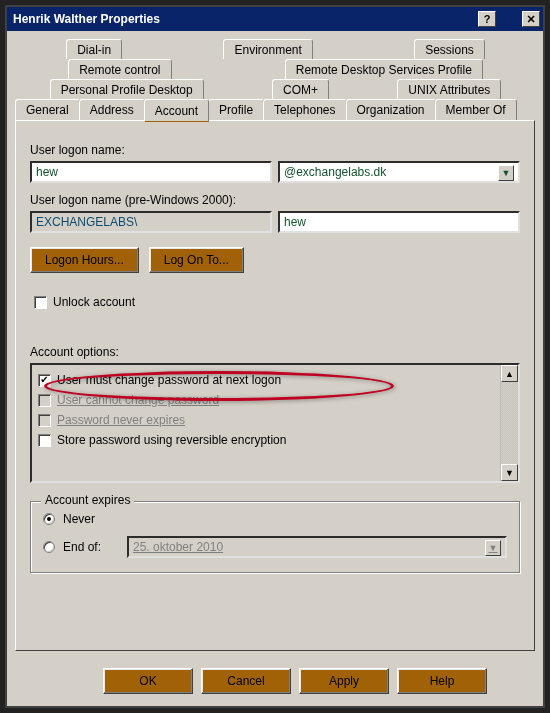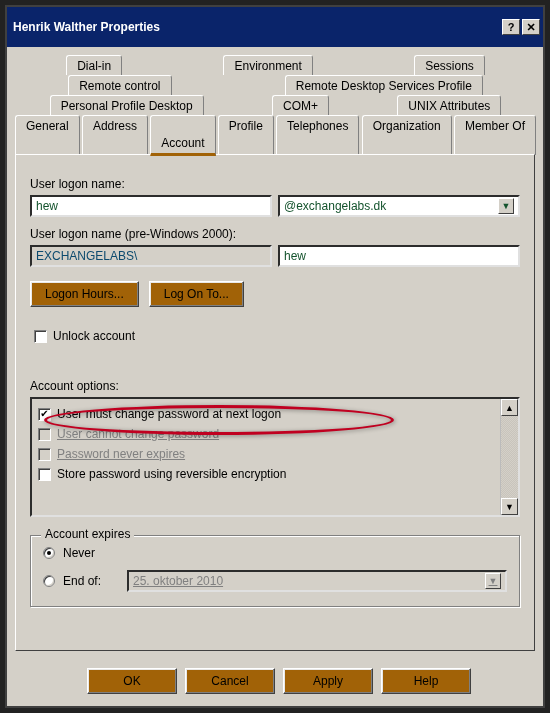--- a/index.html
+++ b/index.html
@@ -11,24 +11,25 @@
     display: flex; align-items: center; justify-content: center;
   }
   .dialog {
     width: 540px; height: 703px;
     background: #d4d0c8;
     border: 2px solid #404040;
     display: flex; flex-direction: column;
   }
   .titlebar {
     background: linear-gradient(#0a246a, #0a246a);
-    color: #fff; height: 40px;
+    color: #fff; height: 24px;
     display: flex; align-items: center;
     padding: 0 3px 0 6px;
     font-weight: bold;
+    gap: 24px;
   }
   .titlebar .title { flex: 1; }
   .tbtn {
     width: 18px; height: 16px; margin-left: 2px;
     background: #d4d0c8;
     border: 1px solid #fff;
     border-right-color: #404040; border-bottom-color: #404040;
     display: flex; align-items: center; justify-content: center;
     font-size: 11px; color: #000; font-weight: bold;
   }
@@ -44,45 +45,45 @@
     border-right: 1px solid #808080;
     border-bottom: none;
     border-top-left-radius: 3px; border-top-right-radius: 3px;
     padding: 3px 10px 2px 10px;
     margin-right: -1px;
     font-size: 12px;
     white-space: nowrap;
   }
   .tab.active {
     position: relative; z-index: 2;
-    padding-top: 20px; padding-bottom: 3px;
+    padding-top: 4px; padding-bottom: 3px;
     margin-bottom: -1px;
-    border-bottom: 3px solid #a16207;
-  }
-  .row4 { justify-content: space-between; }
+    border-bottom: 1px solid #a16207;
+  }
+  .row4 { justify-content: flex-start; }
   .row4 .tab { flex: 0 1 auto; }
   .panel {
     border: 1px solid #fff;
     border-top-color: #fff; border-left-color: #fff;
     border-right-color: #404040; border-bottom-color: #404040;
     background: #d4d0c8;
     padding: 16px 14px 10px 14px;
     flex: 1; position: relative; top: -1px;
   }
   .label { margin: 6px 0 4px 0; display: block; }
   .row { display: flex; gap: 6px; align-items: center; }
   input.txt, .select {
     border: 2px inset #fff;
     background: #fff; color: #14532d;
     font: inherit; height: 22px; padding: 2px 4px;
     border-top-color:#808080; border-left-color:#808080;
     border-right-color:#e0e0e0; border-bottom-color:#e0e0e0;
   }
   input.txt.readonly { background: #d4d0c8; color:#0c4a6e; }
-  .select { display:flex; align-items:center; justify-content:space-between; }
+  .select { display:flex; justify-content:space-between; }
   .select .arrow {
     width:16px; height:16px;
     background:#d4d0c8;
     border:1px solid #fff; border-right-color:#404040; border-bottom-color:#404040;
     display:flex; align-items:center; justify-content:center;
     font-size:9px;
   }
   .btn {
     background:#a16207;
     border:1px solid #fff; border-right-color:#404040; border-bottom-color:#404040;
@@ -126,21 +127,21 @@
   }
   .radio { display:flex; align-items:center; gap:8px; }
   .rb {
     width:12px; height:12px; border-radius:50%;
     background:#fff; border:1px solid #808080;
     box-shadow: inset -1px -1px #d4d0c8, inset 1px 1px #404040;
     display:flex; align-items:center; justify-content:center;
   }
   .rb.sel::after { content:""; width:4px; height:4px; background:#000; border-radius:50%; }
   .disabledtxt { color:#808080;text-decoration:underline; }
-  .footer { display:flex; gap:8px; padding:10px 12px 12px 12px; justify-content:flex-start; }
+  .footer { display:flex; gap:8px; padding:10px 12px 12px 28px; justify-content:flex-start; }
   .footer .btn { min-width:90px; }
   .ellipse {
     position:absolute; border:3px solid #c00020; border-radius:50%;
     width:350px; height:30px; left:12px; top:6px; pointer-events:none;
   }
   .shadow { filter: drop-shadow(1px 1px 2px rgba(0,0,0,0.4)); }
 </style>
 </head>
 <body>
 

